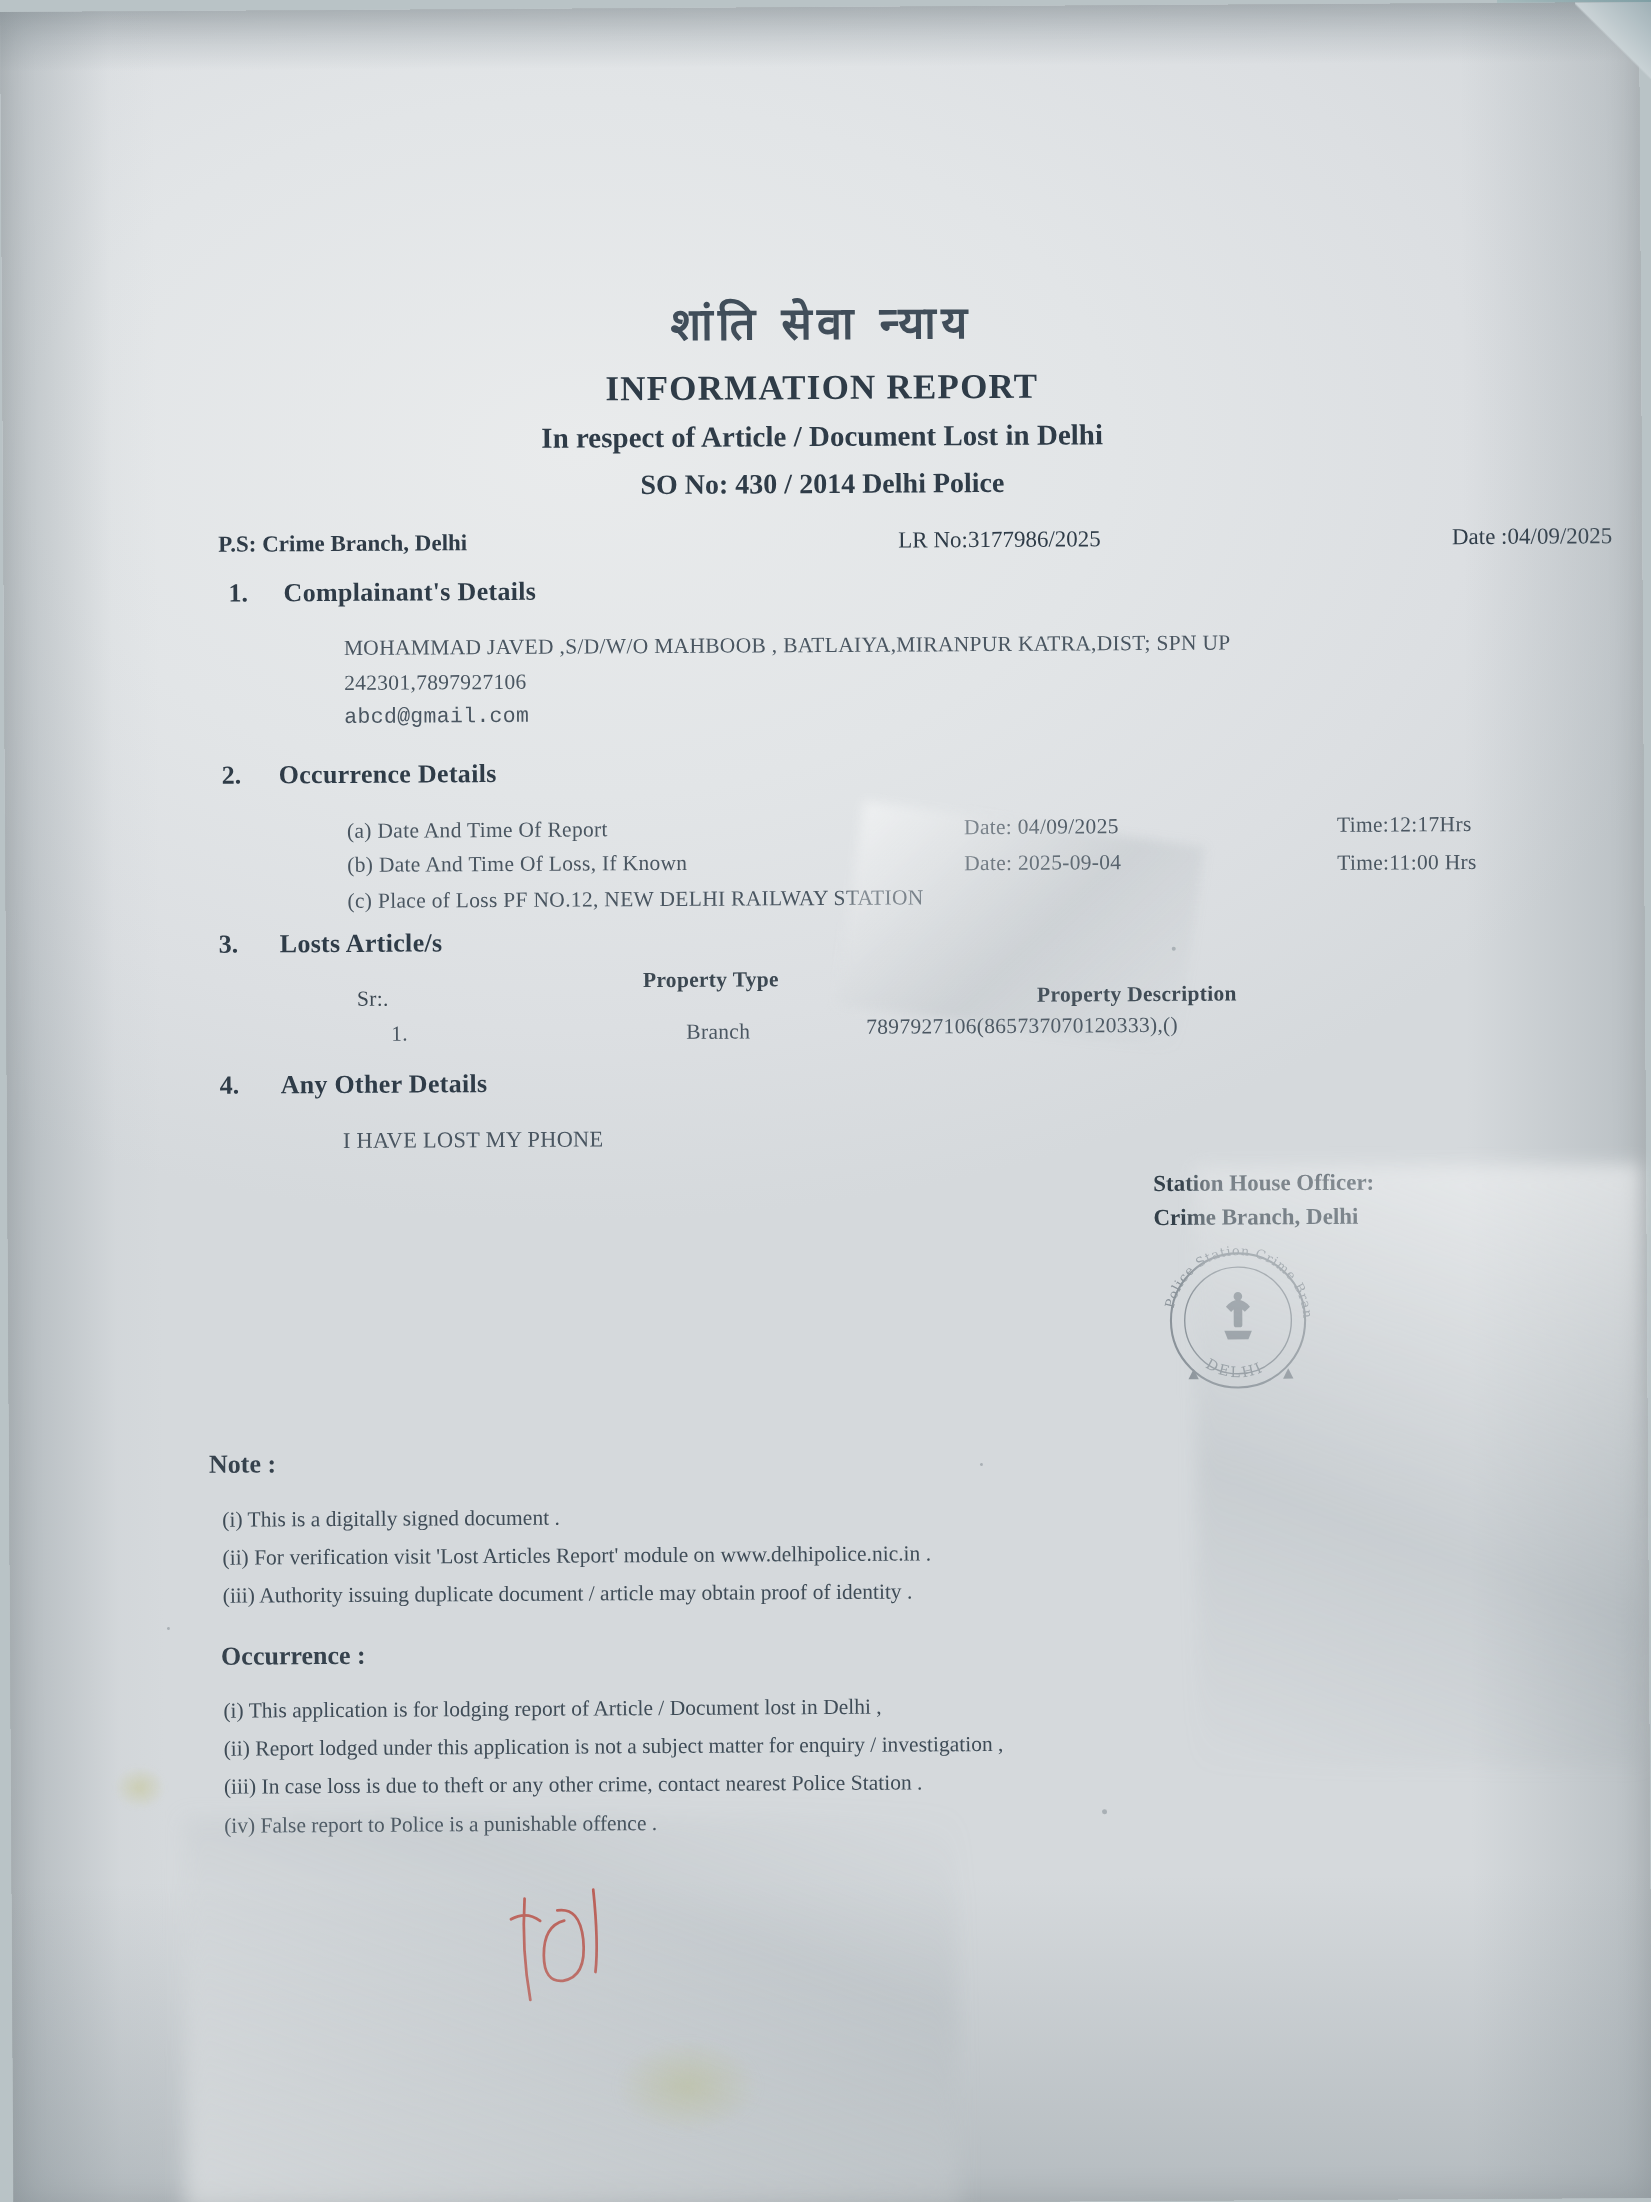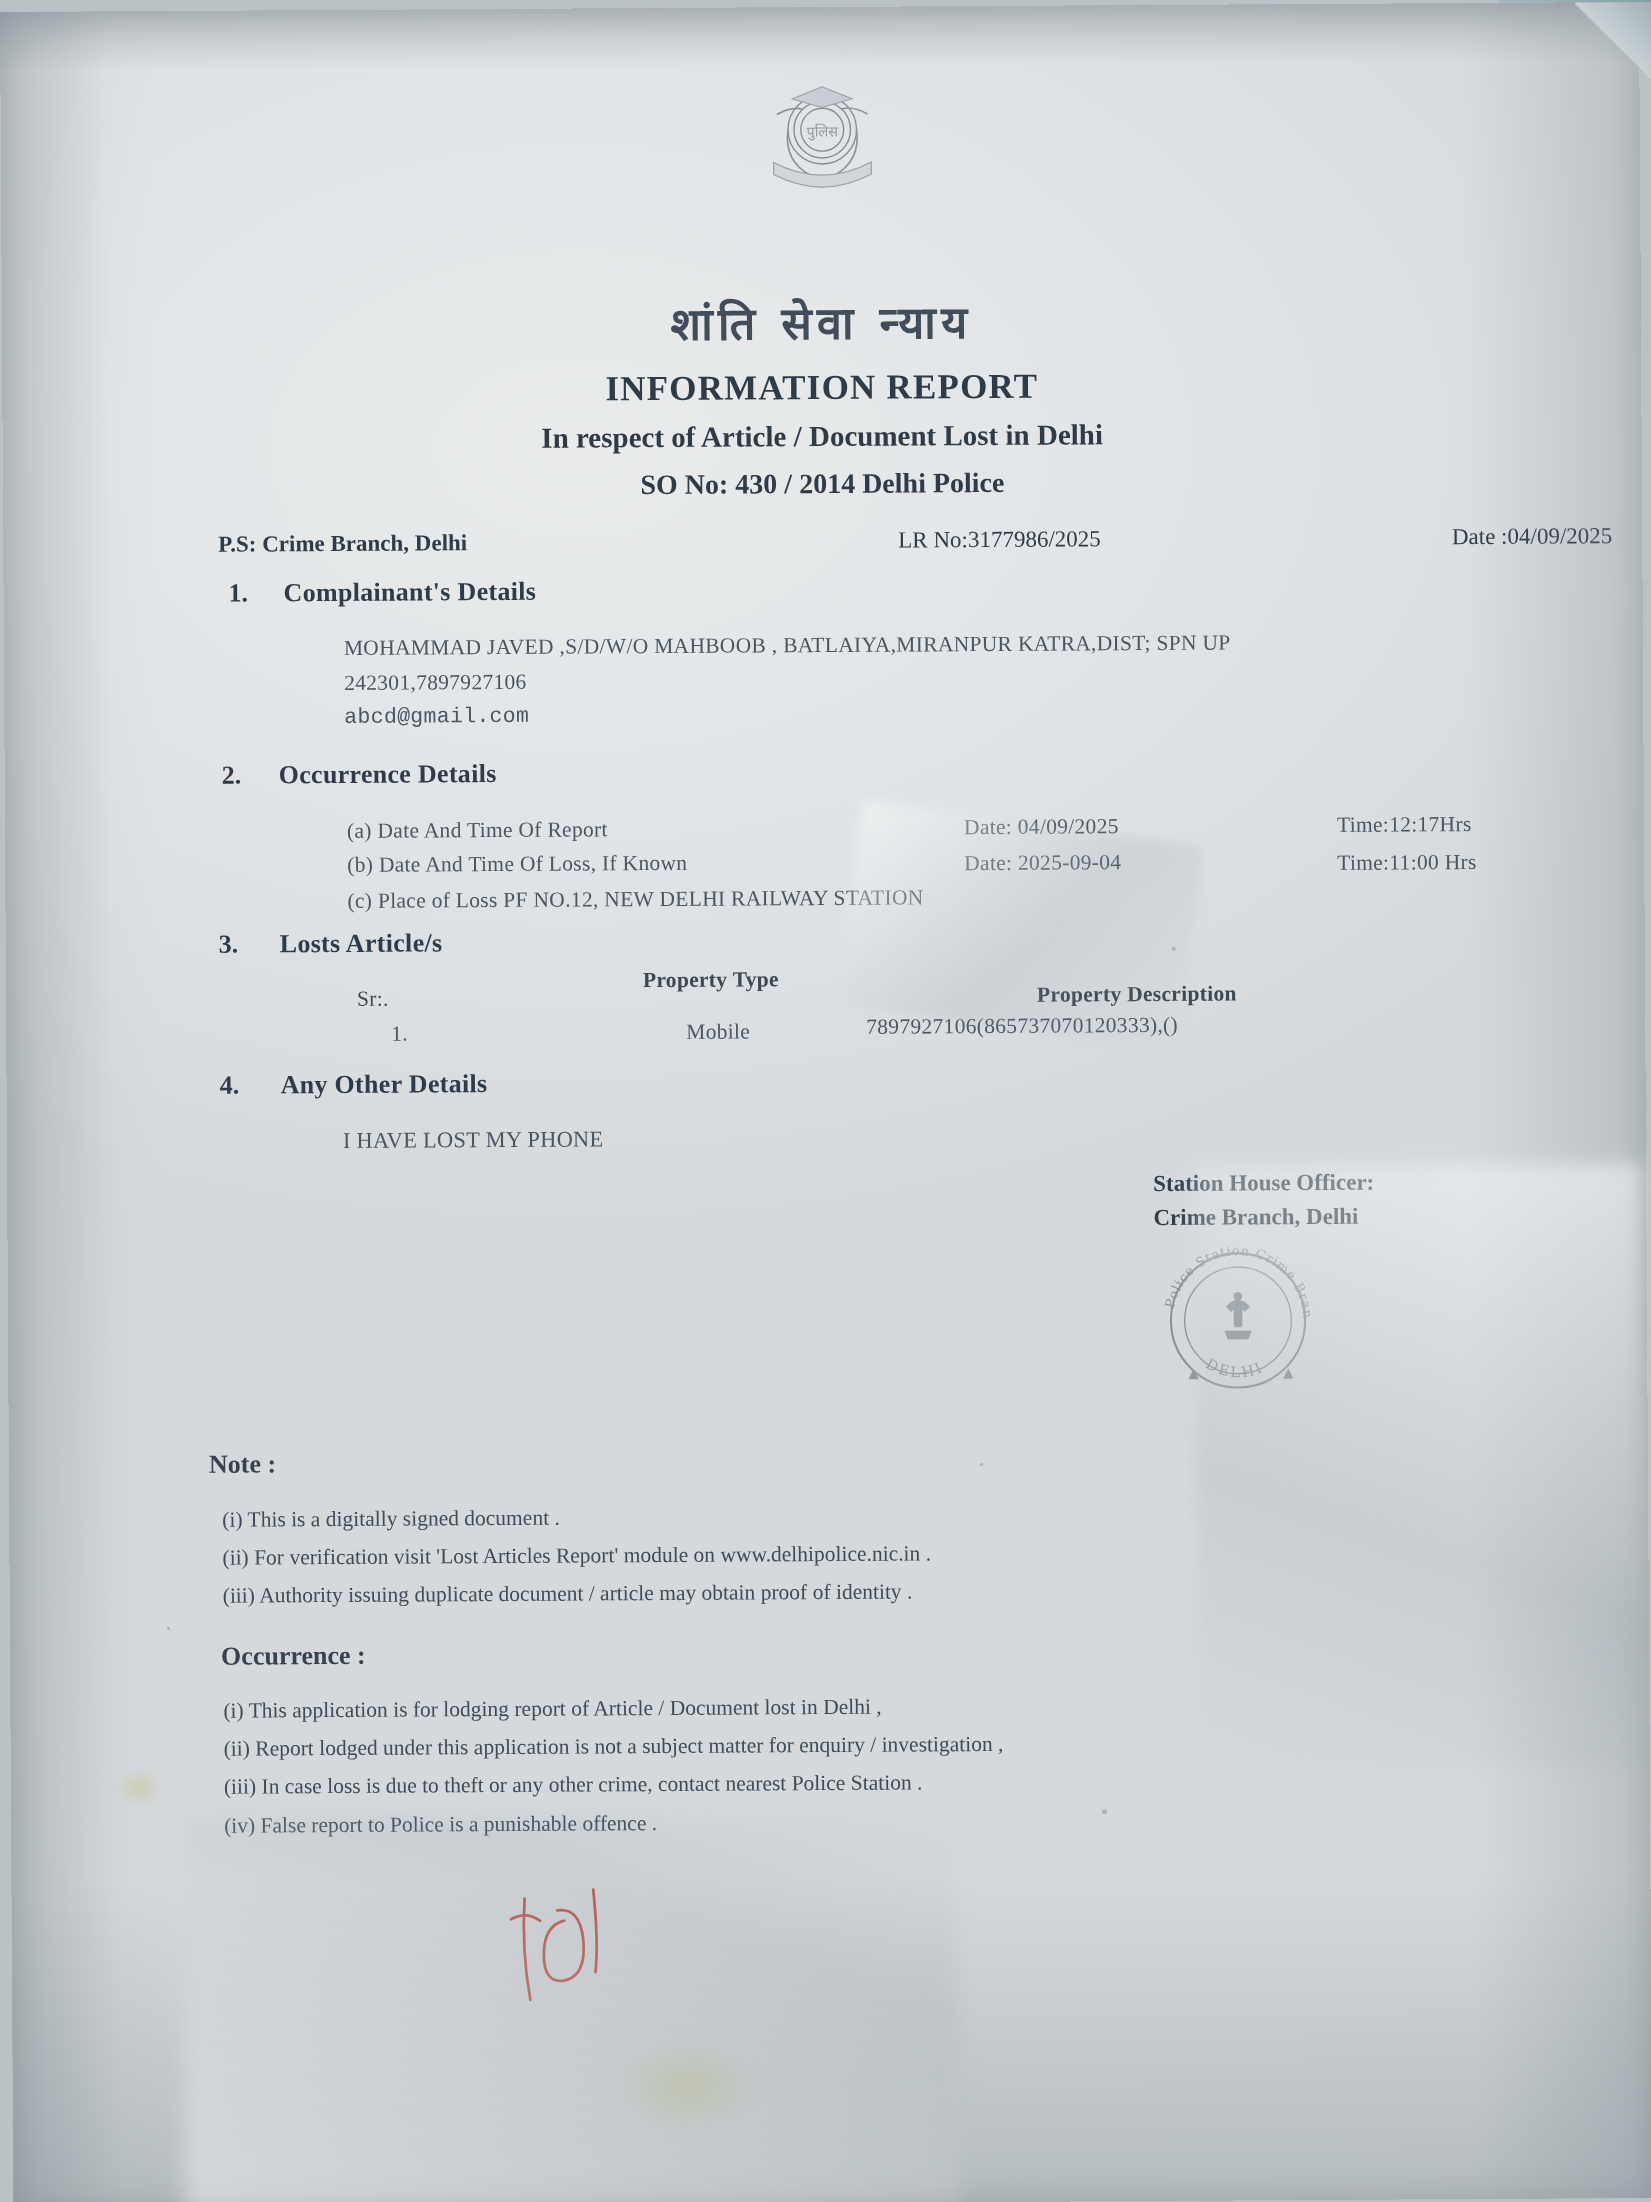--- a/index.html
+++ b/index.html
@@ -262,40 +262,20 @@
 <body>
 
 <div id="page">
 
   <div class="teal-corner"></div>
 
   <div id="paper">
 
     <div id="content">
 
-      <div class="emblem">
-        <svg viewBox="0 0 150 140" width="129" height="120">
-          <g fill="none" stroke="#4a5660" stroke-width="1.6">
-            <circle cx="75" cy="58" r="40"></circle>
-            <circle cx="75" cy="58" r="33"></circle>
-            <circle cx="75" cy="58" r="25"></circle>
-          </g>
-          <g fill="#4a5660" opacity="0.85">
-            <text x="75" y="66" font-size="17" text-anchor="middle" font-family="DejaVu Serif, serif">पुलिस</text>
-          </g>
-          <g stroke="#56626c" stroke-width="2" fill="none">
-            <path d="M35 58 Q 30 95 62 112"></path>
-            <path d="M115 58 Q 120 95 88 112"></path>
-            <path d="M22 40 Q 40 30 52 34"></path>
-            <path d="M128 40 Q 110 30 98 34"></path>
-          </g>
-          <path d="M18 96 Q 75 126 132 96 L132 110 Q75 140 18 110 Z" fill="#c6cdd1" stroke="#6a757e" stroke-width="1.4"></path>
-          <path d="M40 22 L75 8 L110 22 L75 32 Z" fill="#b9c2c8" stroke="#67727b" stroke-width="1.2"></path>
-        </svg>
-      </div>
 
       <div class="hindi-title doc-text">शांति  सेवा  न्याय</div>
       <div class="title-main">INFORMATION REPORT</div>
       <div class="title-sub">In respect of Article / Document Lost in Delhi</div>
       <div class="title-so">SO No: 430 / 2014 Delhi Police</div>
 
       <div class="meta-row">
         <span class="meta-ps">P.S: Crime Branch, Delhi</span>
         <span class="meta-lr">LR No:3177986/2025</span>
         <span class="meta-date">Date :04/09/2025</span>
@@ -321,21 +301,21 @@
       <div class="body-text s2-c">(c)  Place of Loss PF NO.12, NEW DELHI RAILWAY STATION</div>
 
       <div class="sec-num s3-num">3.</div>
       <div class="sec-title s3-title">Losts Article/s</div>
 
       <div class="body-text tbl-h-sr">Sr:.</div>
       <div class="body-text tbl-h-type">Property Type</div>
       <div class="body-text tbl-h-desc">Property Description</div>
 
       <div class="body-text tbl-r-sr">1.</div>
-      <div class="body-text tbl-r-type">Mobile</div>
+      <div class="body-text tbl-r-type">Branch</div>
       <div class="body-text tbl-r-desc">7897927106(865737070120333),()</div>
 
       <div class="sec-num s4-num">4.</div>
       <div class="sec-title s4-title">Any Other Details</div>
       <div class="body-text s4-text">I HAVE LOST MY PHONE</div>
 
       <div class="sho-1">Station House Officer:</div>
       <div class="sho-2">Crime Branch, Delhi</div>
 
       <div class="stamp">

